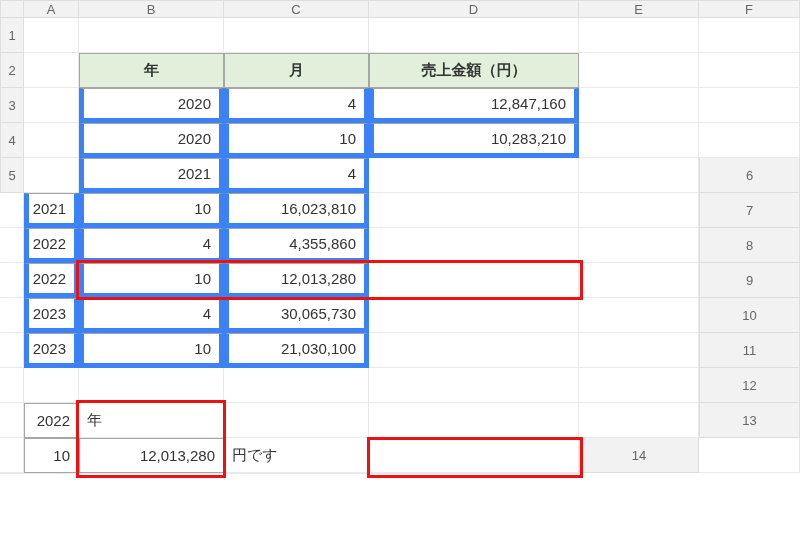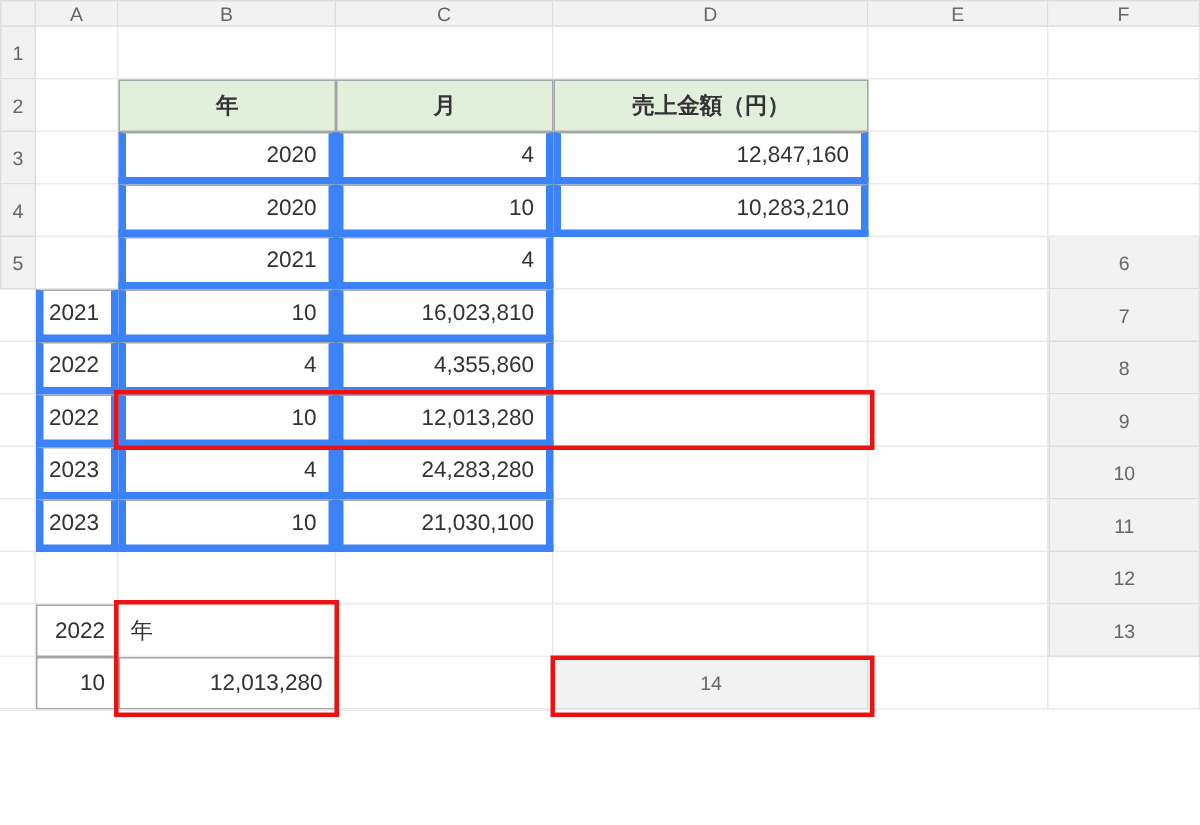--- a/index.html
+++ b/index.html
@@ -93,21 +93,21 @@
     <div class="cell td right">2022</div>
     <div class="cell td right">10</div>
     <div class="cell td right">12,013,280</div>
     <div class="cell"></div>
     <div class="cell"></div>
 
     <div class="rowhdr">9</div>
     <div class="cell"></div>
     <div class="cell td right">2023</div>
     <div class="cell td right">4</div>
-    <div class="cell td right">24,283,280</div>
+    <div class="cell td right">30,065,730</div>
     <div class="cell"></div>
     <div class="cell"></div>
 
     <div class="rowhdr">10</div>
     <div class="cell"></div>
     <div class="cell td right">2023</div>
     <div class="cell td right">10</div>
     <div class="cell td right">21,030,100</div>
     <div class="cell"></div>
     <div class="cell"></div>
@@ -125,20 +125,21 @@
     <div class="cell boxed right">2022</div>
     <div class="cell">年</div>
     <div class="cell"></div>
     <div class="cell"></div>
     <div class="cell"></div>
 
     <div class="rowhdr">13</div>
     <div class="cell"></div>
     <div class="cell boxed right">10</div>
     <div class="cell boxed right">12,013,280</div>
+    <div class="cell">円です</div>
     <div class="cell"></div>
 
     <div class="rowhdr">14</div>
     <div class="cell"></div>
     <div class="cell"></div>
     <div class="cell"></div>
     <div class="cell"></div>
     <div class="cell"></div>
     <div class="cell"></div>
   </div>

